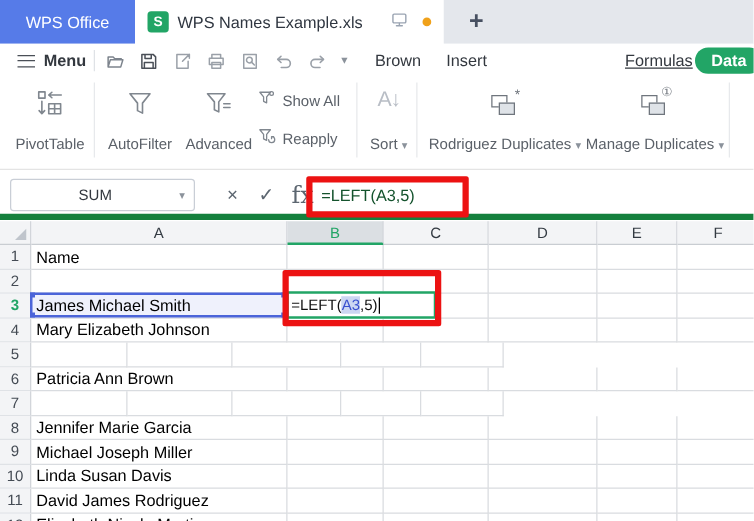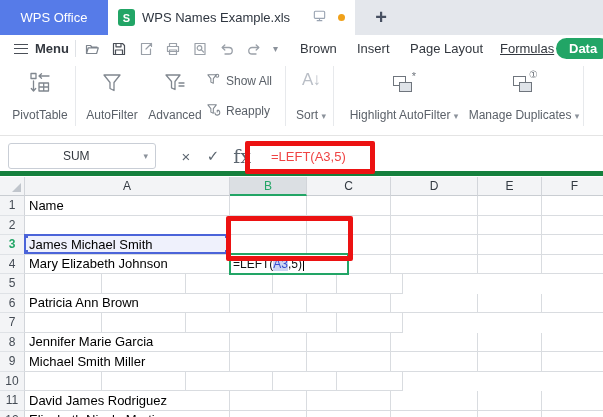--- a/index.html
+++ b/index.html
@@ -55,22 +55,22 @@
   
   .fbar { position:absolute; left:0; top:136px; width:603px; height:40px; background:#fff; border-bottom:5px solid #15803d; }
   .namebox { position:absolute; left:8px; top:7px; width:148px; height:26px; border:1px solid #c9ced6;
              border-radius:3px; display:flex; align-items:center; }
   .namebox .val { flex:1; text-align:center; font-size:12px; color:#33383f; }
   .namebox .caret { font-size:9px; color:#8b929b; padding-right:7px; }
   .fb-ico { position:absolute; top:7px; height:26px; width:22px; display:flex; align-items:center;
             justify-content:center; font-size:15px; color:#5c6670; }
   .ico-close { left:175px; } .ico-check { left:202px; }
   .ico-fx { left:231px; font-family:"DejaVu Serif","Liberation Serif",serif; font-size:19px; }
-  .fb-formula { position:absolute; left:271px; top:7px; height:26px; display:flex; align-items:center;
-                font-size:13px; color:#ef4444; }
+  .fb-formula { position:absolute; left:257px; top:7px; height:26px; display:flex; align-items:center;
+                font-size:13px; color:#14532d; }
 
   
   .red-rect { position:absolute; border:5px solid #ec1212; background:transparent; z-index:60; border-radius:2px; }
   .red1 { left:245px; top:141px; width:130px; height:33px; }
   .red2 { left:226px; top:216px; width:127px; height:45px; }
 
   
   .grid { position:absolute; left:0; top:177px; width:612px; }
   .hrow { display:flex; height:19px; }
   .h { background:#f3f4f6; border-right:1px solid #d2d5da; border-bottom:1px solid #c9cdd2;
@@ -90,21 +90,21 @@
   
   .refbox { position:absolute; left:-1px; top:-1px; right:0; bottom:0; border:2px solid #4b64d9;
             background:rgba(95,118,226,0.10); z-index:3; }
   .refbox i { position:absolute; width:4px; height:4px; background:#4b64d9; }
   .refbox .tl { left:-2px; top:-2px; } .refbox .tr { right:-2px; top:-2px; }
   .refbox .bl { left:-2px; bottom:-2px; } .refbox .br { right:-2px; bottom:-2px; }
   .a3text { position:relative; z-index:4; }
 
   
   .editbox { position:absolute; left:-1px; top:-2px; width:120px; height:22px; border:2px solid #22a566;
-             background:#fff; z-index:5; display:flex; align-items:center; padding-left:2px; font-size:12px; color:#111;margin-top:20px; }
+             background:#fff; z-index:5; display:flex; align-items:center; padding-left:2px; font-size:12px; color:#111; }
   .editbox .refhl { background:#ccd6f2; color:#3a50cf; }
   .cursor { display:inline-block; width:1px; height:13px; background:#000; margin-left:1px; }
 
   svg { stroke-linecap:round; stroke-linejoin:round; }
 </style>
 </head>
 <body>
 
 <div class="app">
 
@@ -173,21 +173,20 @@
       <span>
         <svg width="16" height="16" viewBox="0 0 16 16" fill="none" stroke="#9aa0a8" stroke-width="1.3">
           <path d="M12.5 6.5 H6 A3.2 3.2 0 0 0 6 13 H10"></path>
           <path d="M10.2 4 L12.8 6.5 L10.2 9"></path>
         </svg>
       </span>
       <span class="q-caret">▾</span>
     </div>
     <span class="rtab tab-home">Brown</span>
     <span class="rtab tab-insert">Insert</span>
-    <span class="rtab tab-page">Page Layout</span>
     <span class="rtab tab-formulas">Formulas</span>
     <span class="data-pill">Data</span>
   </div>
 
   <div class="ribbon">
     <div class="rsep" style="left:75px"></div>
     <div class="rsep" style="left:285px"></div>
     <div class="rsep" style="left:333px"></div>
     <div class="rsep" style="left:583px"></div>
 
@@ -248,21 +247,21 @@
       </span>
     </div>
 
     <div class="rbtn" style="left:342px; width:124px">
       <span class="dupicon">
         <i class="back"></i>
           <i class="front"></i>
         <span class="spark">*</span>
       </span>
       <span class="rlabel">
-        <span>Highlight AutoFilter</span> <span class="dd">▾</span>
+        <span>Rodriguez Duplicates</span> <span class="dd">▾</span>
       </span>
     </div>
 
     <div class="rbtn" style="left:466px; width:116px">
       <span class="dupicon">
         <i class="back"></i>
           <i class="front"></i>
         <span class="mark">①</span>
       </span>
       <span class="rlabel">
@@ -381,30 +380,31 @@
       <div class="c wA">Jennifer Marie Garcia</div>
       <div class="c wB"></div>
         <div class="c wC"></div>
       <div class="c wD"></div>
         <div class="c wE"></div>
       <div class="c wF"></div>
     </div>
 
     <div class="row">
       <div class="rn">9</div>
-      <div class="c wA">Michael Smith Miller</div>
+      <div class="c wA">Michael Joseph Miller</div>
       <div class="c wB"></div>
         <div class="c wC"></div>
       <div class="c wD"></div>
         <div class="c wE"></div>
       <div class="c wF"></div>
     </div>
 
     <div class="row">
       <div class="rn">10</div>
+      <div class="c wA">Linda Susan Davis</div>
       <div class="c wB"></div>
         <div class="c wC"></div>
       <div class="c wD"></div>
         <div class="c wE"></div>
       <div class="c wF"></div>
     </div>
 
     <div class="row">
       <div class="rn">11</div>
       <div class="c wA">David James Rodriguez</div>

